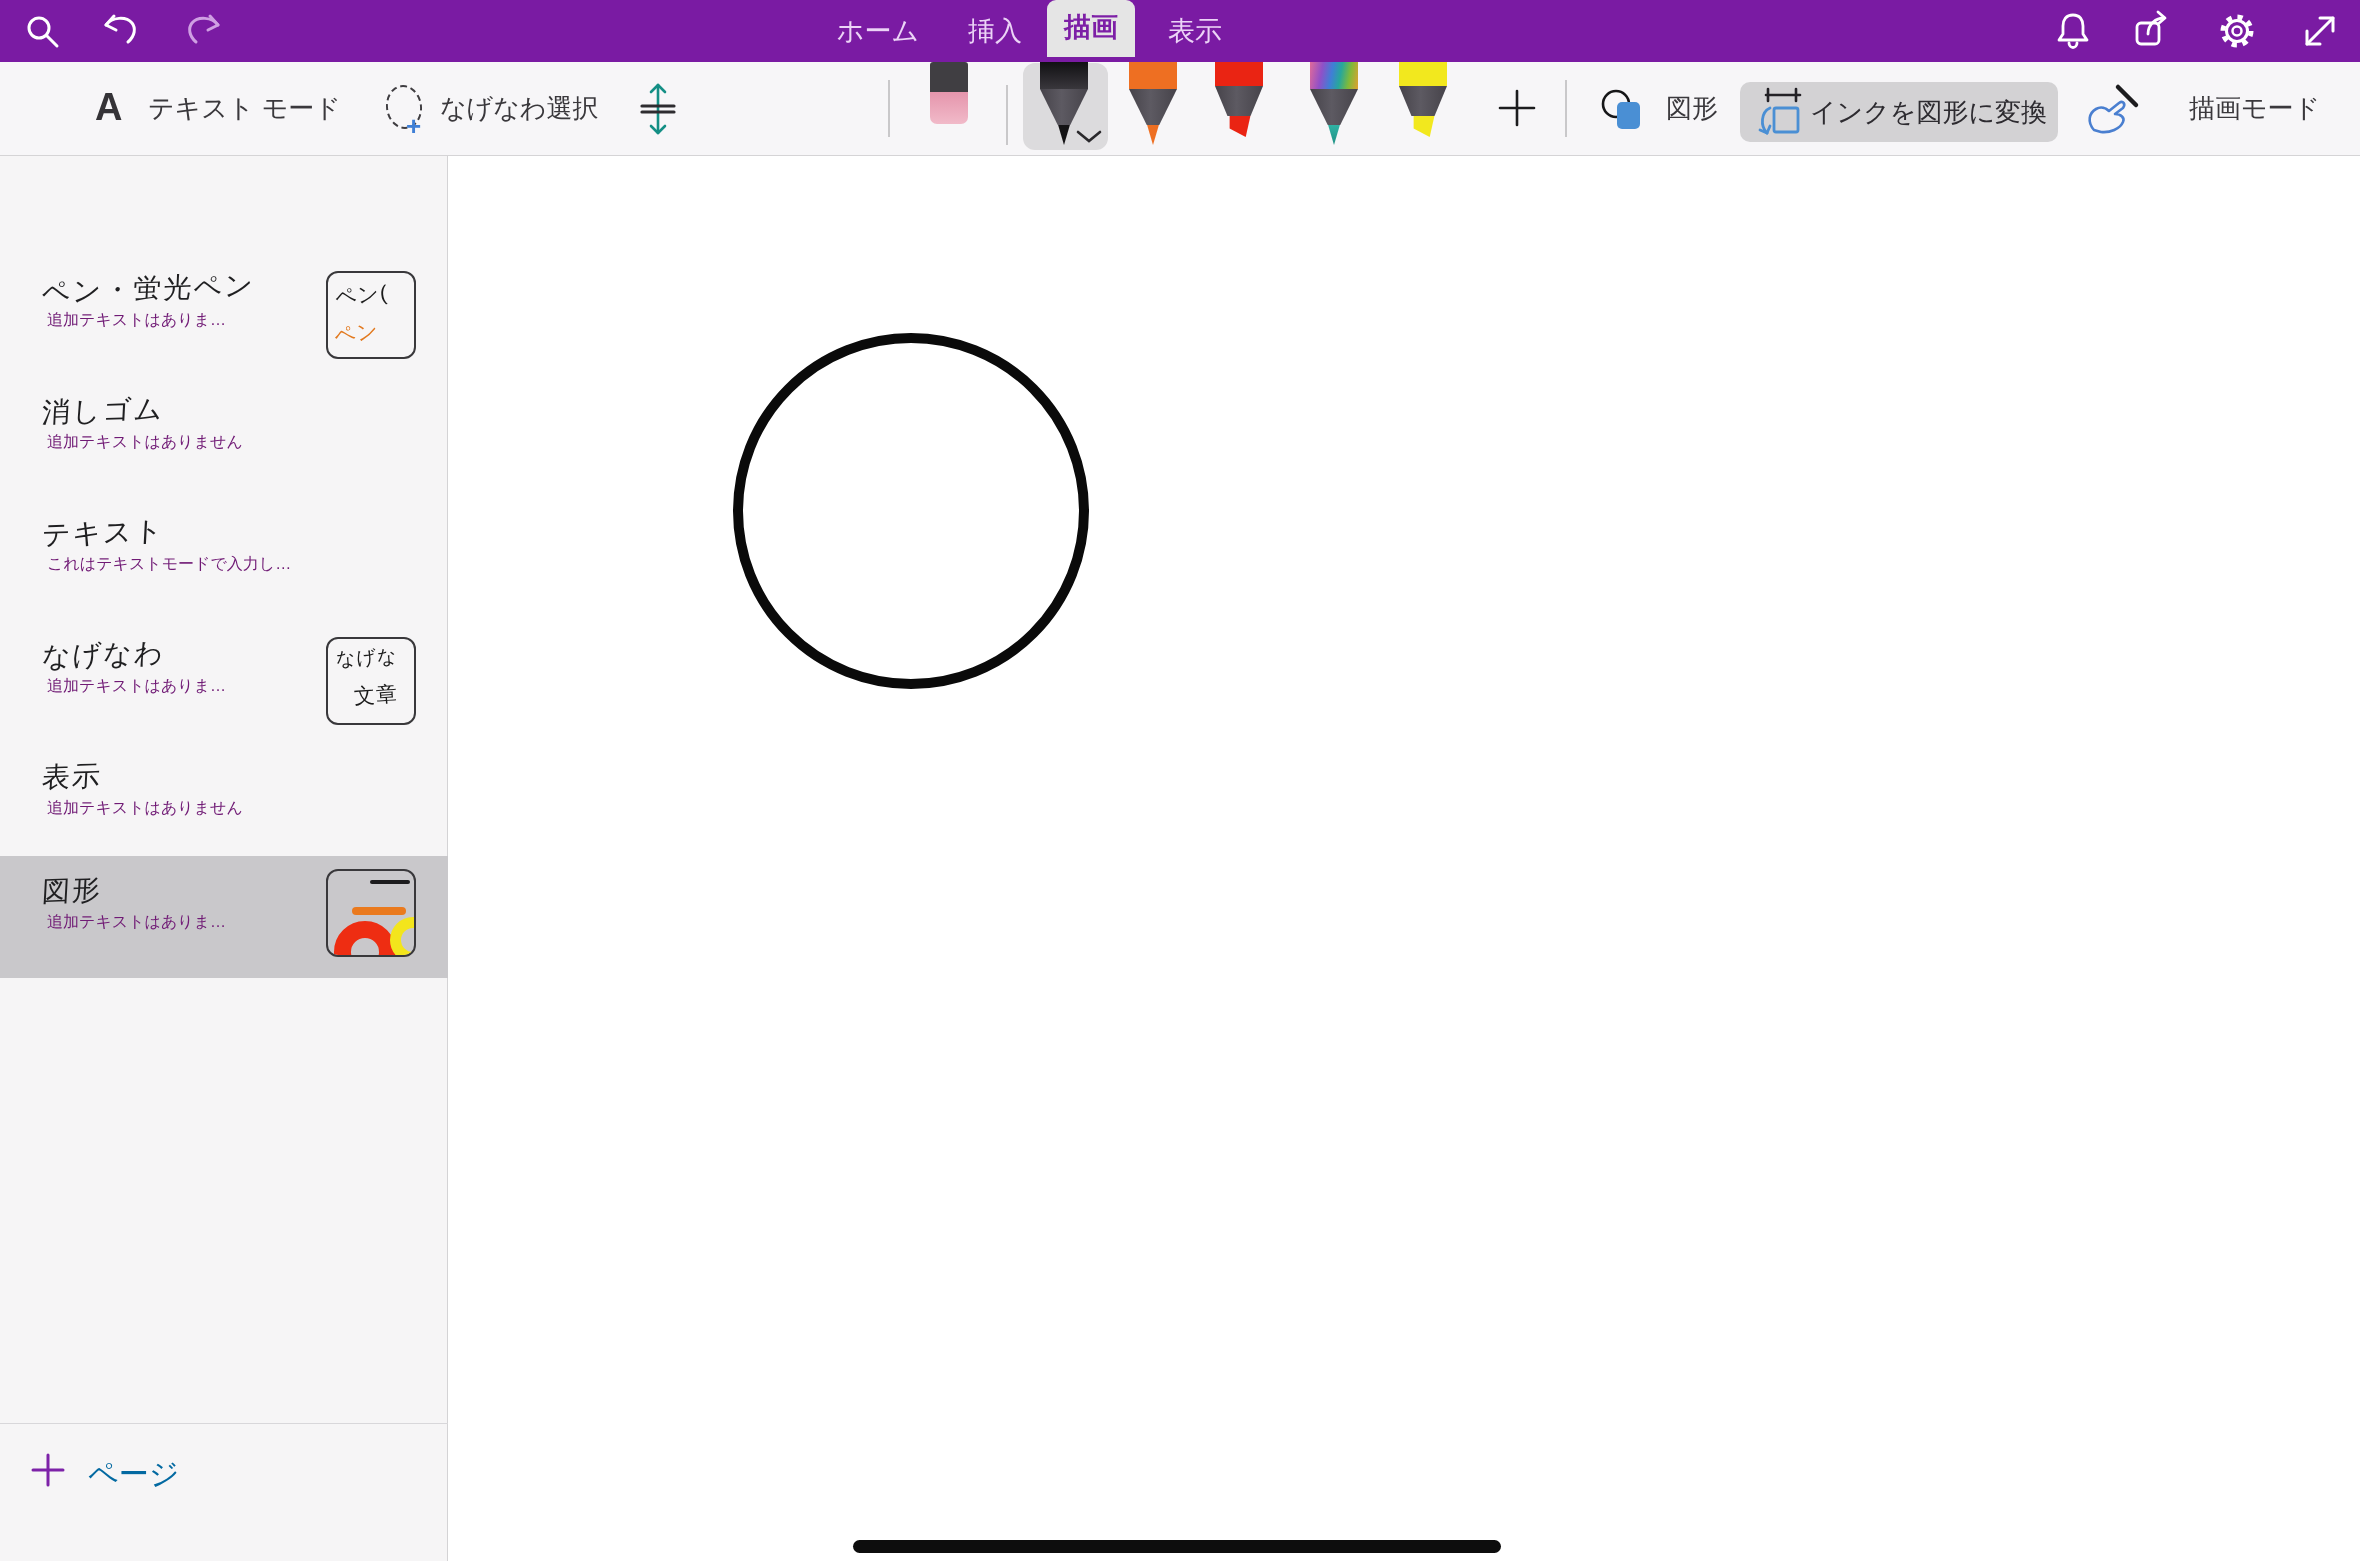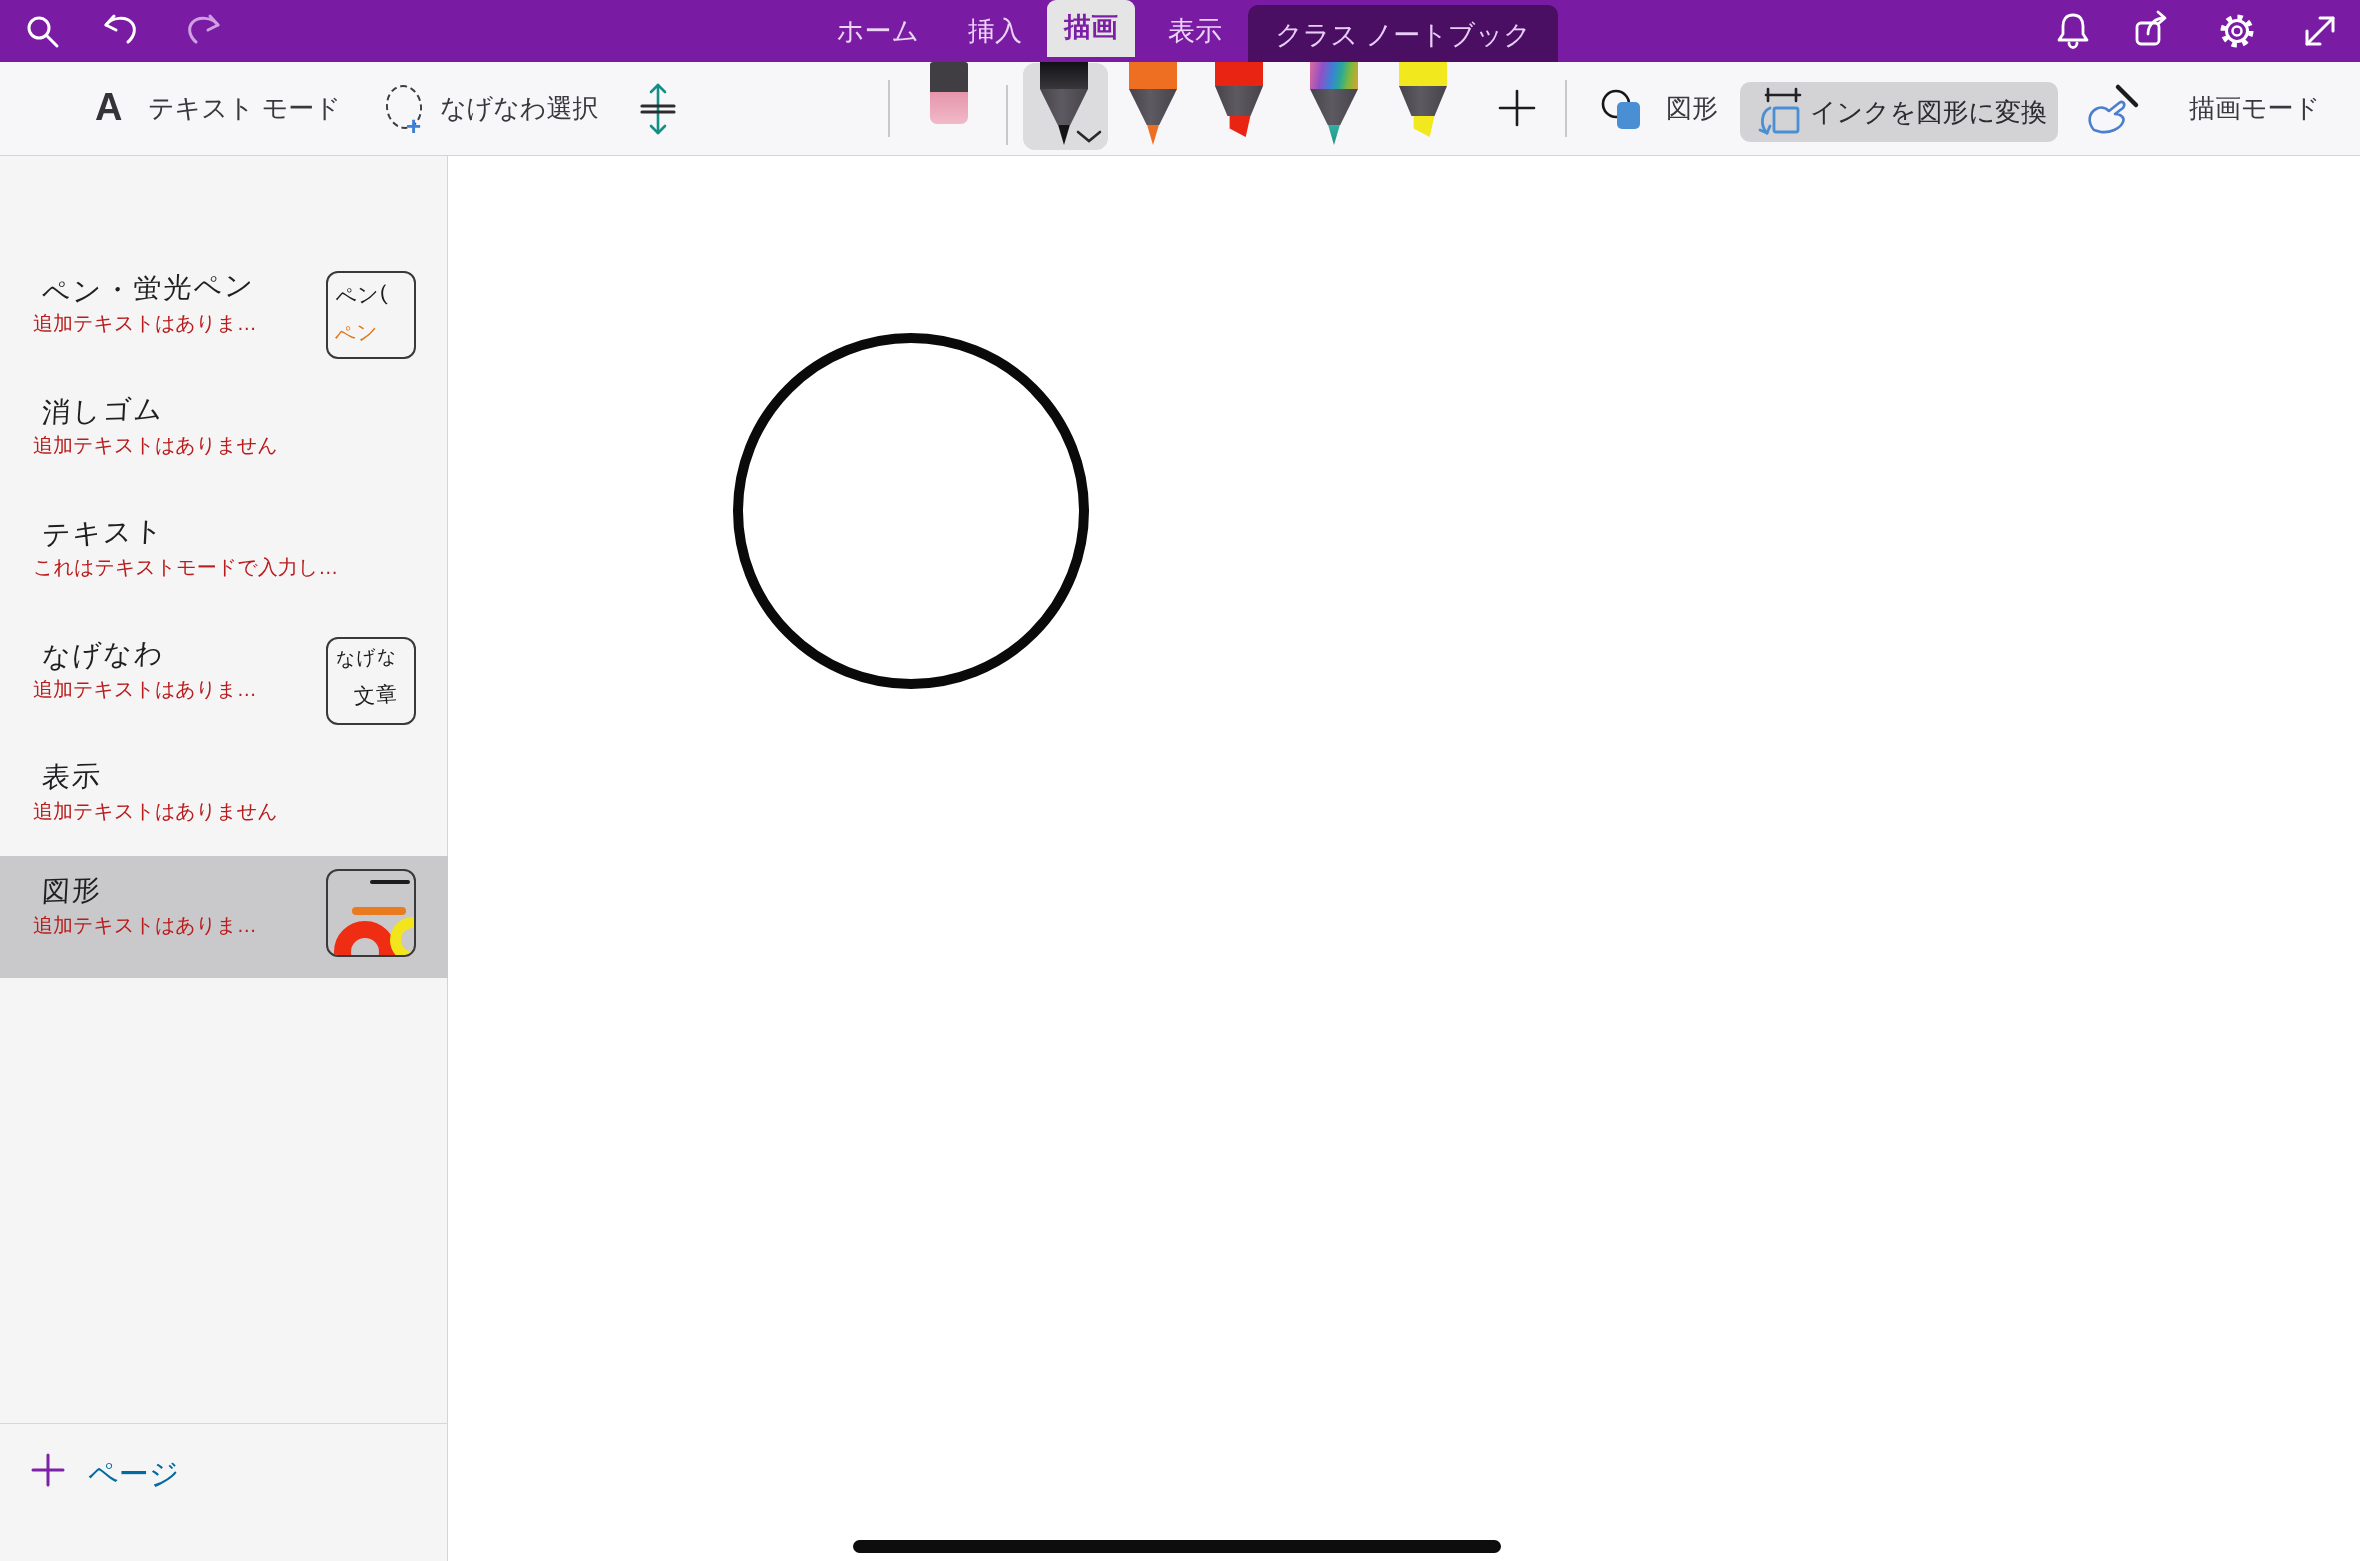--- a/index.html
+++ b/index.html
@@ -44,21 +44,21 @@
   #sidebar{position:absolute;left:0;top:156px;width:448px;height:1405px;background:#f6f5f6;
            border-right:1px solid #d4d3d5;box-sizing:border-box;}
   #sb-header{position:absolute;left:0;top:0;width:448px;height:102px;}
   #sb-title{position:absolute;left:80px;right:80px;top:0;height:102px;line-height:102px;
             text-align:center;font-size:29px;color:#1b1b1d;}
   #sb-edit{position:absolute;right:25px;top:0;height:102px;line-height:102px;font-size:29px;color:#7d22a8;cursor:pointer;}
   .row{position:absolute;left:0;width:448px;height:122px;cursor:pointer;}
   .row.selected{background:#c9c8cb;}
   .ink-title{position:absolute;left:42px;top:12px;font-size:28px;color:#1f1f21;letter-spacing:2px;
              transform:skewX(-5deg) rotate(-2deg);white-space:nowrap;}
-  .row-sub{position:absolute;left:33px;top:52px;font-size:20px;color:#b91c1c;white-space:nowrap;}
+  .row-sub{position:absolute;left:47px;top:52px;font-size:16px;color:#701a75;white-space:nowrap;}
   .thumb{position:absolute;left:326px;top:13px;width:90px;height:88px;border:2px solid #39383b;
          border-radius:12px;box-sizing:border-box;overflow:hidden;}
   .thumb .tl{position:absolute;font-size:21px;letter-spacing:1px;white-space:nowrap;}
   #add-page{position:absolute;left:0;top:1267px;width:448px;height:138px;border-top:1px solid #d8d7da;cursor:pointer;}
   #add-page .lbl{position:absolute;left:88px;top:30px;font-size:30px;color:#0369a1;}
 
   
   #canvas{position:absolute;left:449px;top:156px;width:1911px;height:1405px;background:#ffffff;}
   #ink-circle{position:absolute;left:733px;top:333px;width:356px;height:356px;border:10px solid #0a0a0a;
               border-radius:50%;box-sizing:border-box;}
@@ -88,21 +88,20 @@
       <svg width="44" height="44" viewBox="0 0 44 44" fill="none" stroke="#cf9fe3" stroke-width="3" stroke-linecap="round" stroke-linejoin="round">
         <path d="M30 7 L38 16 L28 21"></path>
           <path d="M38 16 C32 8 18 7 12 14 C8 19 9 27 16 33"></path>
       </svg>
     </div>
 
     <div class="tab" style="left:828px;width:100px;">ホーム</div>
     <div class="tab" style="left:950px;width:90px;">挿入</div>
     <div class="tab" id="tab-draw" style="left:1047px;width:88px;">描画</div>
     <div class="tab" style="left:1155px;width:80px;">表示</div>
-    <div class="tab" id="tab-class" style="left:1248px;width:310px;">クラス ノートブック</div>
 
     <div class="tb-icon" style="left:2051px;">
       <svg width="44" height="44" viewBox="0 0 44 44" fill="none" stroke="#ffffff" stroke-width="2.8" stroke-linecap="round" stroke-linejoin="round">
         <path d="M22 6 C15 6 12 11 12 17 L12 25 L8 31 L36 31 L32 25 L32 17 C32 11 29 6 22 6 Z"></path>
         <path d="M18 34 a4 4.5 0 0 0 8 0"></path>
       </svg>
     </div>
     <div class="tb-icon" style="left:2131px;">
       <svg width="44" height="44" viewBox="0 0 44 44" fill="none" stroke="#ffffff" stroke-width="2.8" stroke-linecap="round" stroke-linejoin="round">
         <rect x="6" y="14" width="22" height="21" rx="4"></rect>

